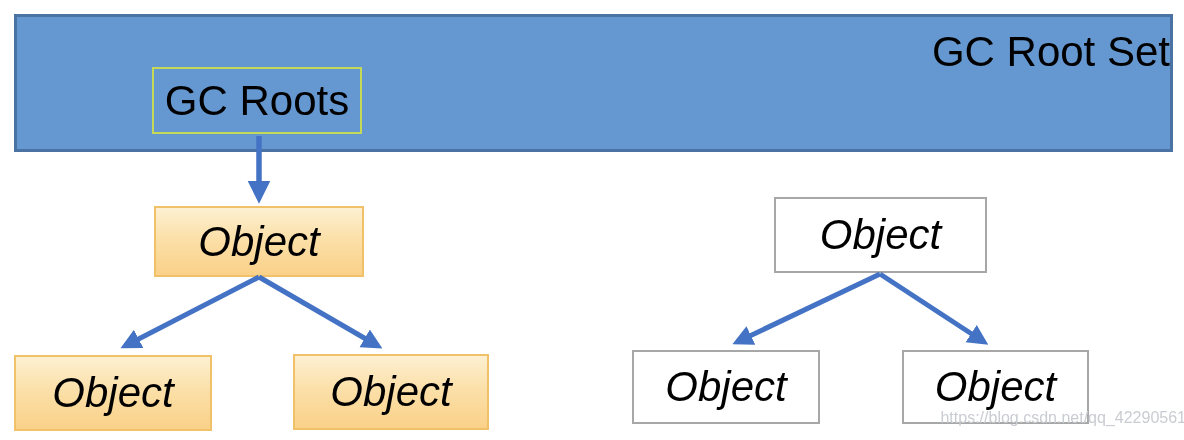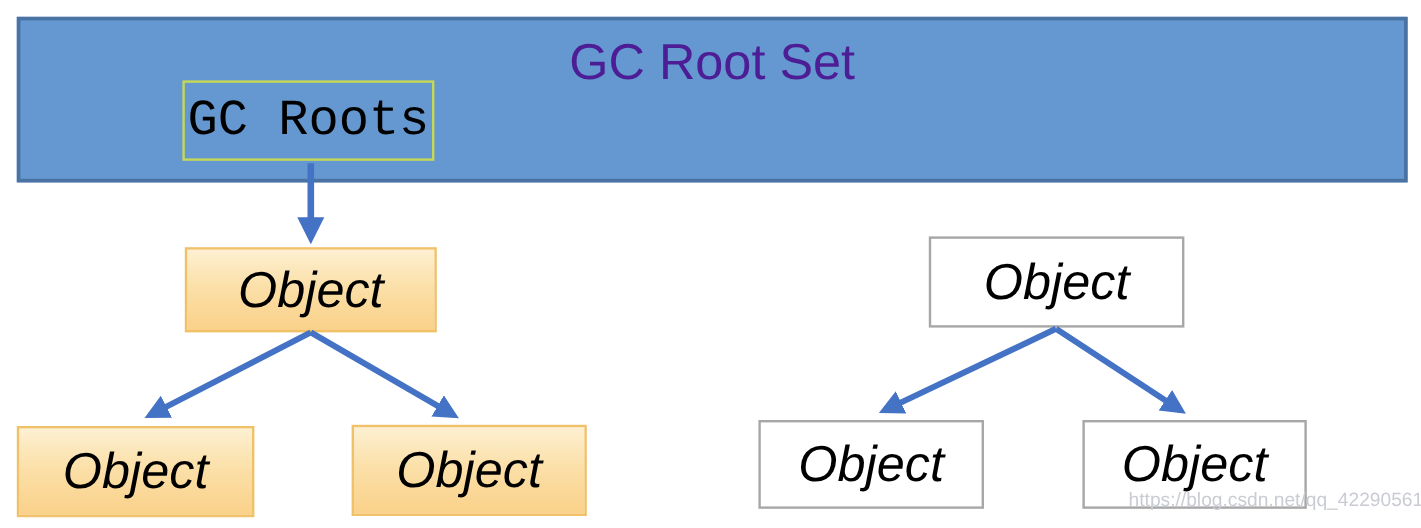--- a/index.html
+++ b/index.html
@@ -19,36 +19,35 @@
     position: absolute;
     left: 14px; top: 14px;
     width: 1153px; height: 132px;
     background: #6598d0;
     border: 3px solid #4a72a3;
     z-index: 1;
   }
   .banner-title {
     position: absolute;
     left: 0; right: 0; top: 12px;
-    text-align: center;
+    text-align: right;
     font-size: 42px;
     line-height: 46px;
-    color: #4c1d95;
+    color: #000000;
     letter-spacing: 0px;
   }
   
   .gcroots {
     position: absolute;
     left: 152px; top: 67px;
     width: 206px; height: 63px;
     border: 2.5px solid #c6d957;
     display: flex; align-items: center; justify-content: center;
     font-size: 42px; color: #000;
     z-index: 2;
-    font-family: Liberation Mono, monospace;
   }
   
   .node {
     position: absolute;
     display: flex; align-items: center; justify-content: center;
     font-size: 42px; color: #000;
     z-index: 2;
     box-sizing: border-box;
     font-style: italic;
   }

